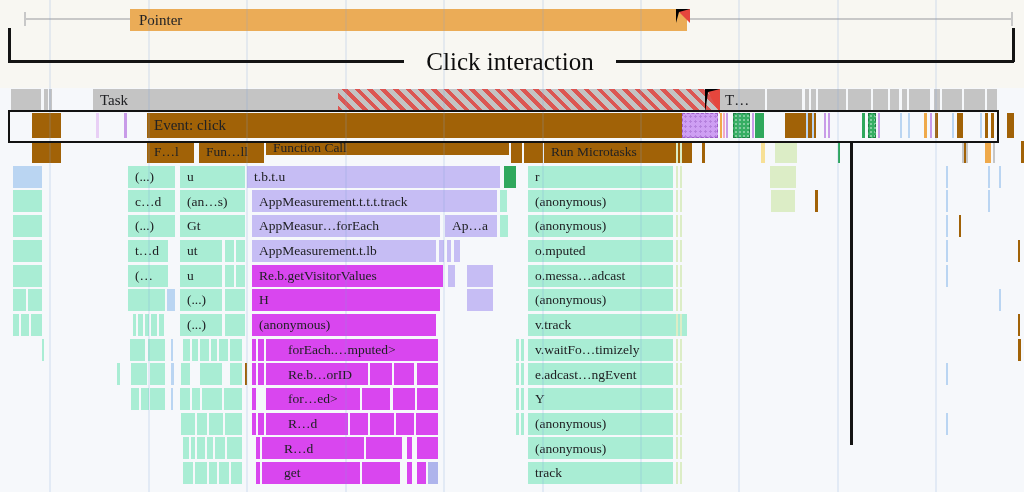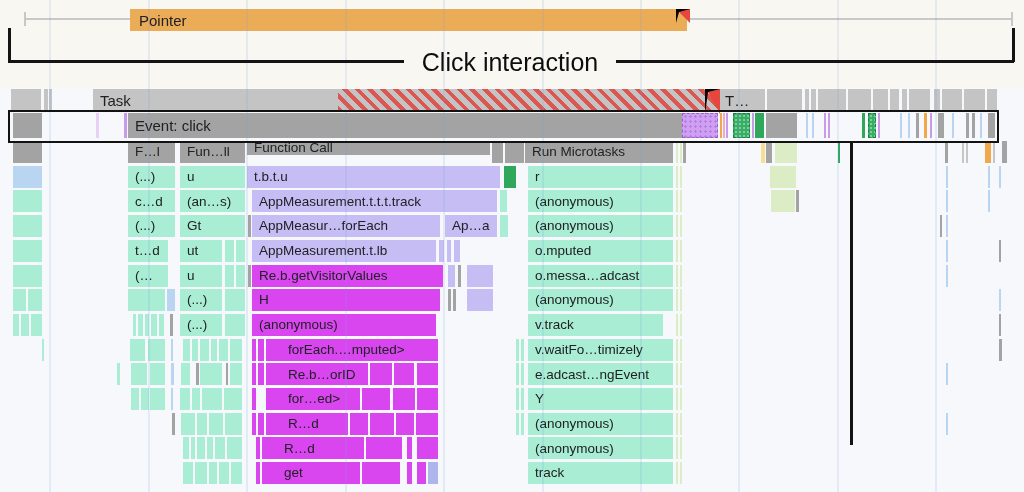--- a/index.html
+++ b/index.html
@@ -1,28 +1,28 @@
 <!DOCTYPE html>
 <html><head>
 <meta charset="utf-8">
 <style>
   html,body{margin:0;padding:0;background:#fff;}
   .stage{
     position:relative;width:1024px;height:492px;overflow:hidden;
-    font-family:Liberation Sans, sans-serif;
+    font-family:Liberation Serif, serif;
     background:#f6f8fb;
   }
   .top-strip{position:absolute;left:0;top:0;width:1024px;height:88px;background:#f8f7f2;}
   .gridline{position:absolute;top:0;height:492px;width:2px;background:rgba(125,160,215,0.16);z-index:6;pointer-events:none;}
   .bar{position:absolute;box-sizing:border-box;overflow:hidden;white-space:nowrap;
        font-size:13.5px;color:#202124;line-height:1;display:flex;align-items:center;z-index:2;}
   .bar span{padding-left:7px;}
   .bar.indent span{padding-left:22px;}
   .track-label{font-size:15px;}
-  .c-yellow{background:#a3a3a3;} .c-yellowPale{background:#F7E096;}
+  .c-yellow{background:#a16207;margin-left:19px;} .c-yellowPale{background:#F7E096;}
   .c-orange{background:#EFA94A;} .c-teal{background:#A9EDD4;}
   .c-purple{background:#C6BDF4;} .c-pink{background:#d946ef;}
   .c-violet{background:#C89BE8;} .c-violetPale{background:#E8CFF5;}
   .c-green{background:#2FA85C;} .c-greenLight{background:#DCEDC6;}
   .c-blue{background:#BAD5F2;} .c-periwinkle{background:#AEB4EC;}
   .c-gray{background:#C6C6C6;} .c-pinkTick{background:#F2A8C8;}
   .c-taskGray{background:#C4C4C4;}
   .c-violetDots{background-color:#CE9FF3;
      background-image:radial-gradient(rgba(90,20,140,.22) 1px, transparent 1.3px);
      background-size:5px 5px;border:1px dashed rgba(120,40,170,.55);}
@@ -284,21 +284,21 @@
       <div class="bar c-teal" style="left: 151px; top: 313.9px; width: 6px; height: 22px;"></div>
       <div class="bar c-teal" style="left: 159px; top: 313.9px; width: 5px; height: 22px;"></div>
       <div class="bar c-yellow" style="left: 170px; top: 313.9px; width: 3px; height: 22px;"></div>
       <div class="bar c-teal" style="left: 180px; top: 313.9px; width: 42px; height: 22px;">
         <span>(...)</span>
       </div>
       <div class="bar c-teal" style="left: 225px; top: 313.9px; width: 20px; height: 22px;"></div>
       <div class="bar c-pink" style="left: 252px; top: 313.9px; width: 184px; height: 22px;">
         <span>(anonymous)</span>
       </div>
-      <div class="bar c-teal" style="left: 528px; top: 313.9px; width: 135px; height: 22px;">
+      <div class="bar c-teal" style="left: 528px; top: 313.9px; width: 159px; height: 22px;">
         <span>v.track</span>
       </div>
       <div class="bar c-greenLight" style="left: 676px; top: 313.9px; width: 2px; height: 22px;"></div>
       <div class="bar c-greenLight" style="left: 680px; top: 313.9px; width: 2px; height: 22px;"></div>
       <div class="bar c-yellow" style="left: 999px; top: 313.9px; width: 2px; height: 22px;"></div>
       <div class="bar c-teal" style="left: 42px; top: 338.6px; width: 2px; height: 22px;"></div>
       <div class="bar c-teal" style="left: 130px; top: 338.6px; width: 15px; height: 22px;"></div>
       <div class="bar c-teal" style="left: 148px; top: 338.6px; width: 17px; height: 22px;"></div>
       <div class="bar c-blue" style="left: 171px; top: 338.6px; width: 2px; height: 22px;"></div>
       <div class="bar c-teal" style="left: 183px; top: 338.6px; width: 7px; height: 22px;"></div>

